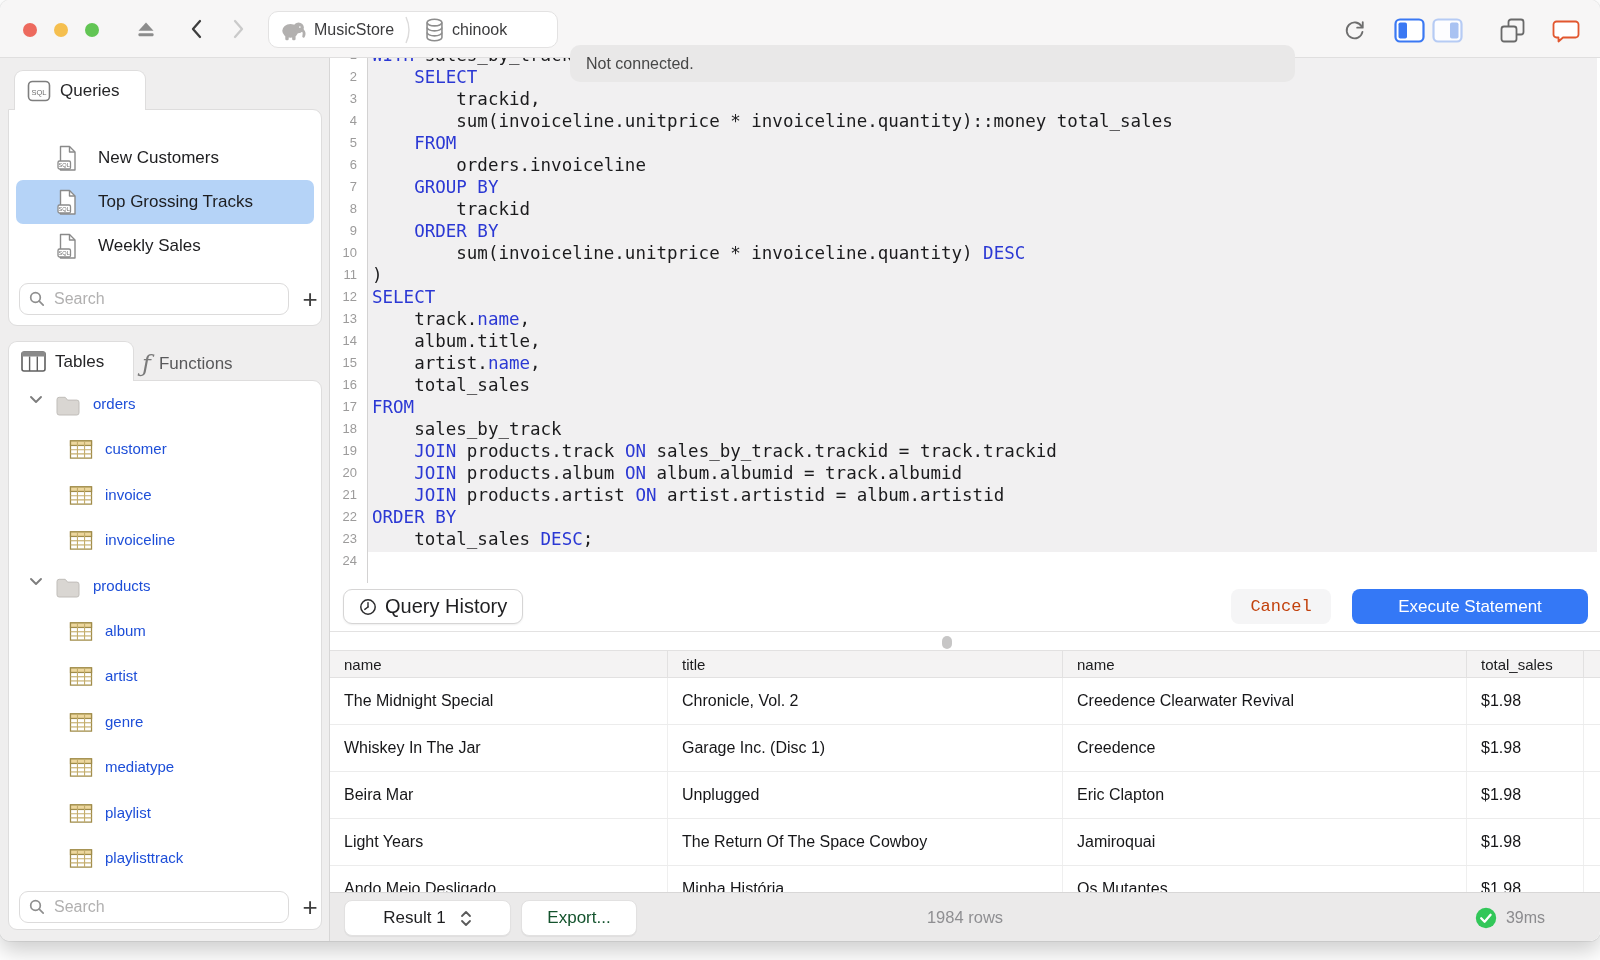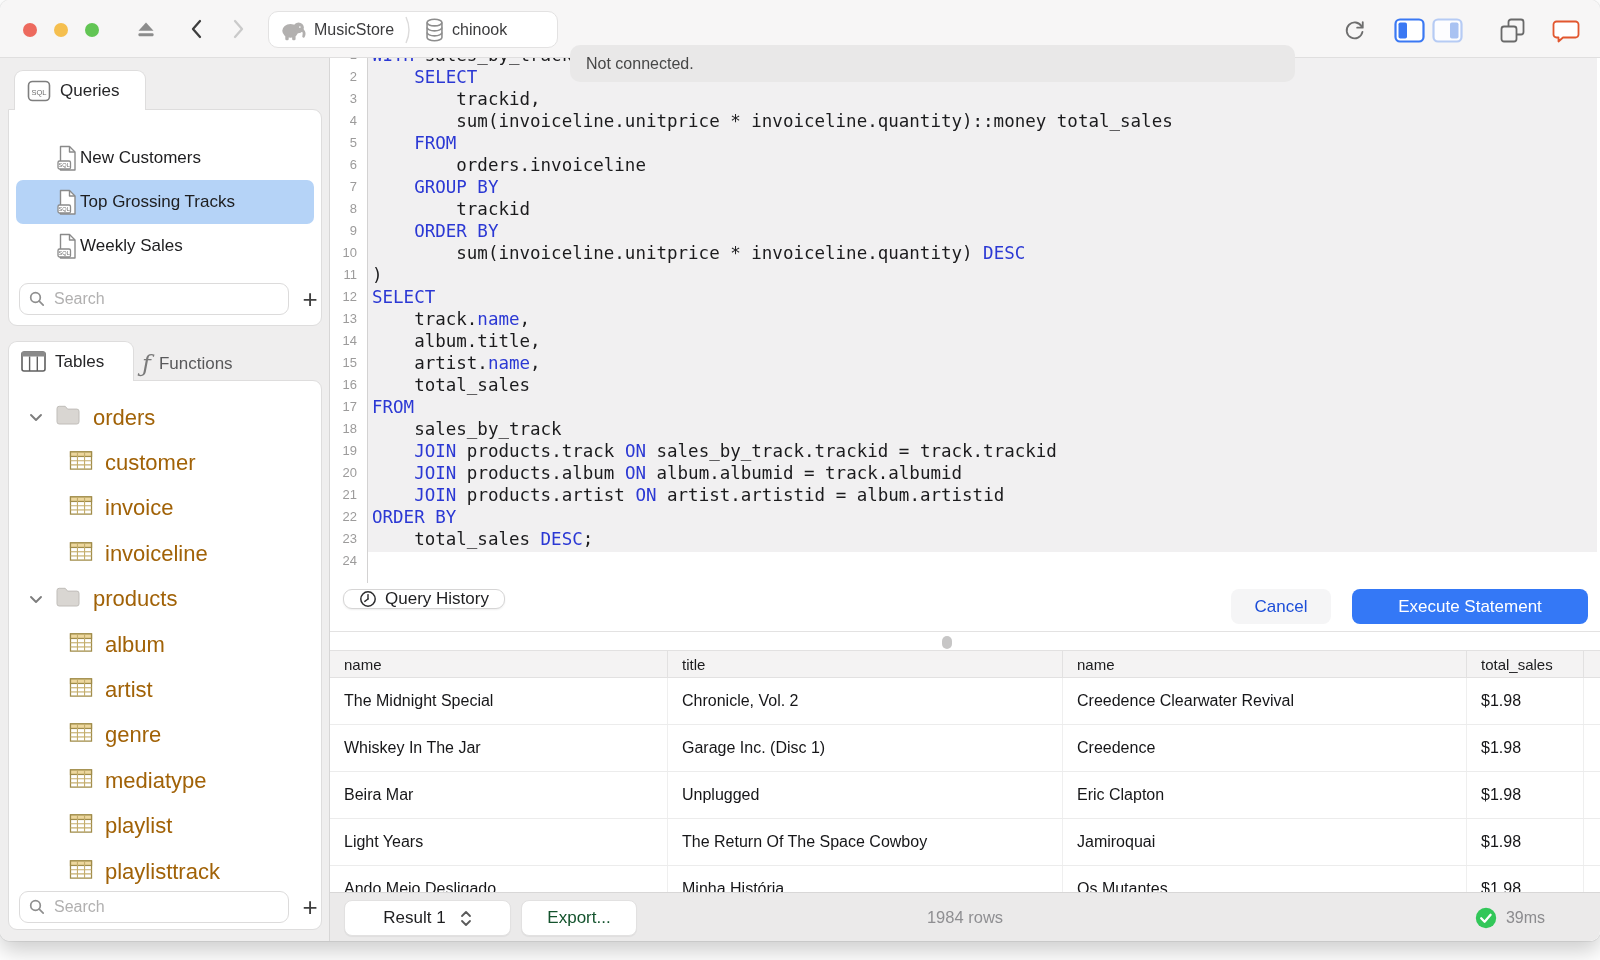--- a/index.html
+++ b/index.html
@@ -21,49 +21,49 @@
   
   .sidebar { position:absolute; left:0; top:58px; width:330px; height:883px; background:#efeeee; border-right:1px solid #d7d6d6; }
   .tab { position:absolute; background:#fff; border:1px solid #dedddd; border-bottom:none; border-radius:9px 9px 0 0; display:flex; align-items:center; gap:9px; padding:0 12px; font-size:17px; color:#262628; z-index:2; }
   .tab-queries { left:14px; top:12px; width:132px; height:40px; }
   .tab-tables { left:8px; top:283px; width:126px; height:40px; }
   .tab-ghost { position:absolute; display:flex; align-items:center; gap:8px; font-size:17px; color:#59595b; }
   .panel { position:absolute; background:#fff; border:1px solid #dedddd; border-radius:9px; }
   .panel-queries { left:8px; top:51px; width:314px; height:217px; border-top-left-radius:0; }
   .panel-schema { left:8px; top:322px; width:314px; height:550px; border-top-left-radius:0; overflow:hidden; }
   .q-list { position:absolute; left:0; top:26px; width:100%; }
-  .q-item { height:44px; margin:0 7px; border-radius:7px; display:flex; align-items:center; padding-left:40px; gap:2px; font-size:17px; color:#1d1d1f; }
+  .q-item { height:44px; margin:0 7px; border-radius:7px; display:flex; align-items:center; padding-left:40px; gap:20px; font-size:17px; color:#1d1d1f; }
   .q-item.selected { background:#b5d3f7; }
   .srch { position:absolute; left:10px; width:270px; height:32px; background:#fff; border:1px solid #dcdbdb; border-radius:9px; display:flex; align-items:center; padding-left:9px; gap:9px; }
   .srch input { border:none; outline:none; width:215px; font-size:16px; color:#333; background:transparent; font-family:"Liberation Sans",sans-serif; }
   .srch input::placeholder { color:#b1b0b0; }
   .plus-btn { position:absolute; width:26px; height:30px; font-size:26px; font-weight:300; color:#3f3f3f; display:flex; align-items:center; justify-content:center; }
   .tree { position:absolute; left:0; top:14px; width:100%; }
-  .tree-row { height:45.4px; display:flex; align-items:center; font-size:22px; color:#a16207; }
+  .tree-row { height:45.4px; display:flex; font-size:15px; color:#1d4ed8; }
   .tree-row .chev { margin-left:20px; width:14px; }
   .tree-row.folder .icon-wrap { margin-left:12px; }
   .tree-row.table .icon-wrap { margin-left:60px; }
   .tree-row .lbl { margin-left:12px; }
 
   
   .main { position:absolute; left:330px; top:58px; width:1270px; height:883px; background:#fff; }
   .editor { position:absolute; left:0; top:0; width:1270px; height:525px; background:#fff; overflow:hidden; }
   .stmt-highlight { position:absolute; left:38px; top:0; width:1229px; height:494px; background:#f1f0f1; }
   .gutter-line { position:absolute; left:37px; top:0; width:1px; height:525px; background:#d3d2d2; }
   .gutter { position:absolute; left:0; top:-14px; width:27px; }
   .gutter div { height:22px; line-height:22px; text-align:right; font-size:13px; color:#9c9b9b; }
   .code { position:absolute; left:42px; top:-14px; white-space:pre; font-family:"DejaVu Sans Mono",monospace; font-size:17.5px; }
   .code-line { height:22px; line-height:22px; }
   .code .kw { color:#2b38d4; }
   .code .pl { color:#1b1b1d; }
 
   
   .action-row { position:absolute; left:0; top:525px; width:1270px; height:48px; background:#fff; }
-  .btn-history { position:absolute; left:13px; top:6px; height:20px; padding:0 15px; background:#fff; border:1px solid #d6d5d5; border-radius:9px; box-shadow:0 1px 2px rgba(0,0,0,.07); display:flex; align-items:center; gap:8px; font-size:17px; color:#1f1f21; }
-  .btn-cancel { position:absolute; left:901px; top:6px; width:100px; height:35px; background:#f5f5f6; border:none; border-radius:8px; font-size:17px; color:#1d4ed8; display:flex; align-items:center; justify-content:center; font-family:Liberation Sans, sans-serif; }
+  .btn-history { position:absolute; left:13px; top:6px; height:35px; padding:0 15px; background:#fff; border:1px solid #d6d5d5; border-radius:9px; box-shadow:0 1px 2px rgba(0,0,0,.07); display:flex; align-items:center; gap:8px; font-size:20px; color:#1f1f21; }
+  .btn-cancel { position:absolute; left:901px; top:6px; width:100px; height:35px; background:#f5f5f6; border:none; border-radius:8px; font-size:17px; color:#c2410c; display:flex; align-items:center; justify-content:center; font-family:Liberation Mono, monospace; }
   .btn-execute { position:absolute; left:1022px; top:6px; width:236px; height:35px; background:#3478f6; border:none; border-radius:8px; font-size:17px; font-weight:500; color:#fff; display:flex; align-items:center; justify-content:center; font-family:"Liberation Sans",sans-serif; }
 
   
   .splitter { position:absolute; left:0; top:573px; width:1270px; height:19px; background:#fff; border-top:1px solid #e3e2e2; }
   .grip { position:absolute; left:612px; top:4px; width:10px; height:13px; border-radius:5px; background:#c7c6c6; }
 
   
   .results { position:absolute; left:0; top:592px; width:1270px; height:242px; overflow:hidden; }
   .rgrid { display:grid; grid-template-columns:338px 395px 404px 117px 1fr; }
   .rhead { height:28px; background:#f4f3f3; border-top:1px solid #e2e1e1; border-bottom:1px solid #e2e1e1; }

